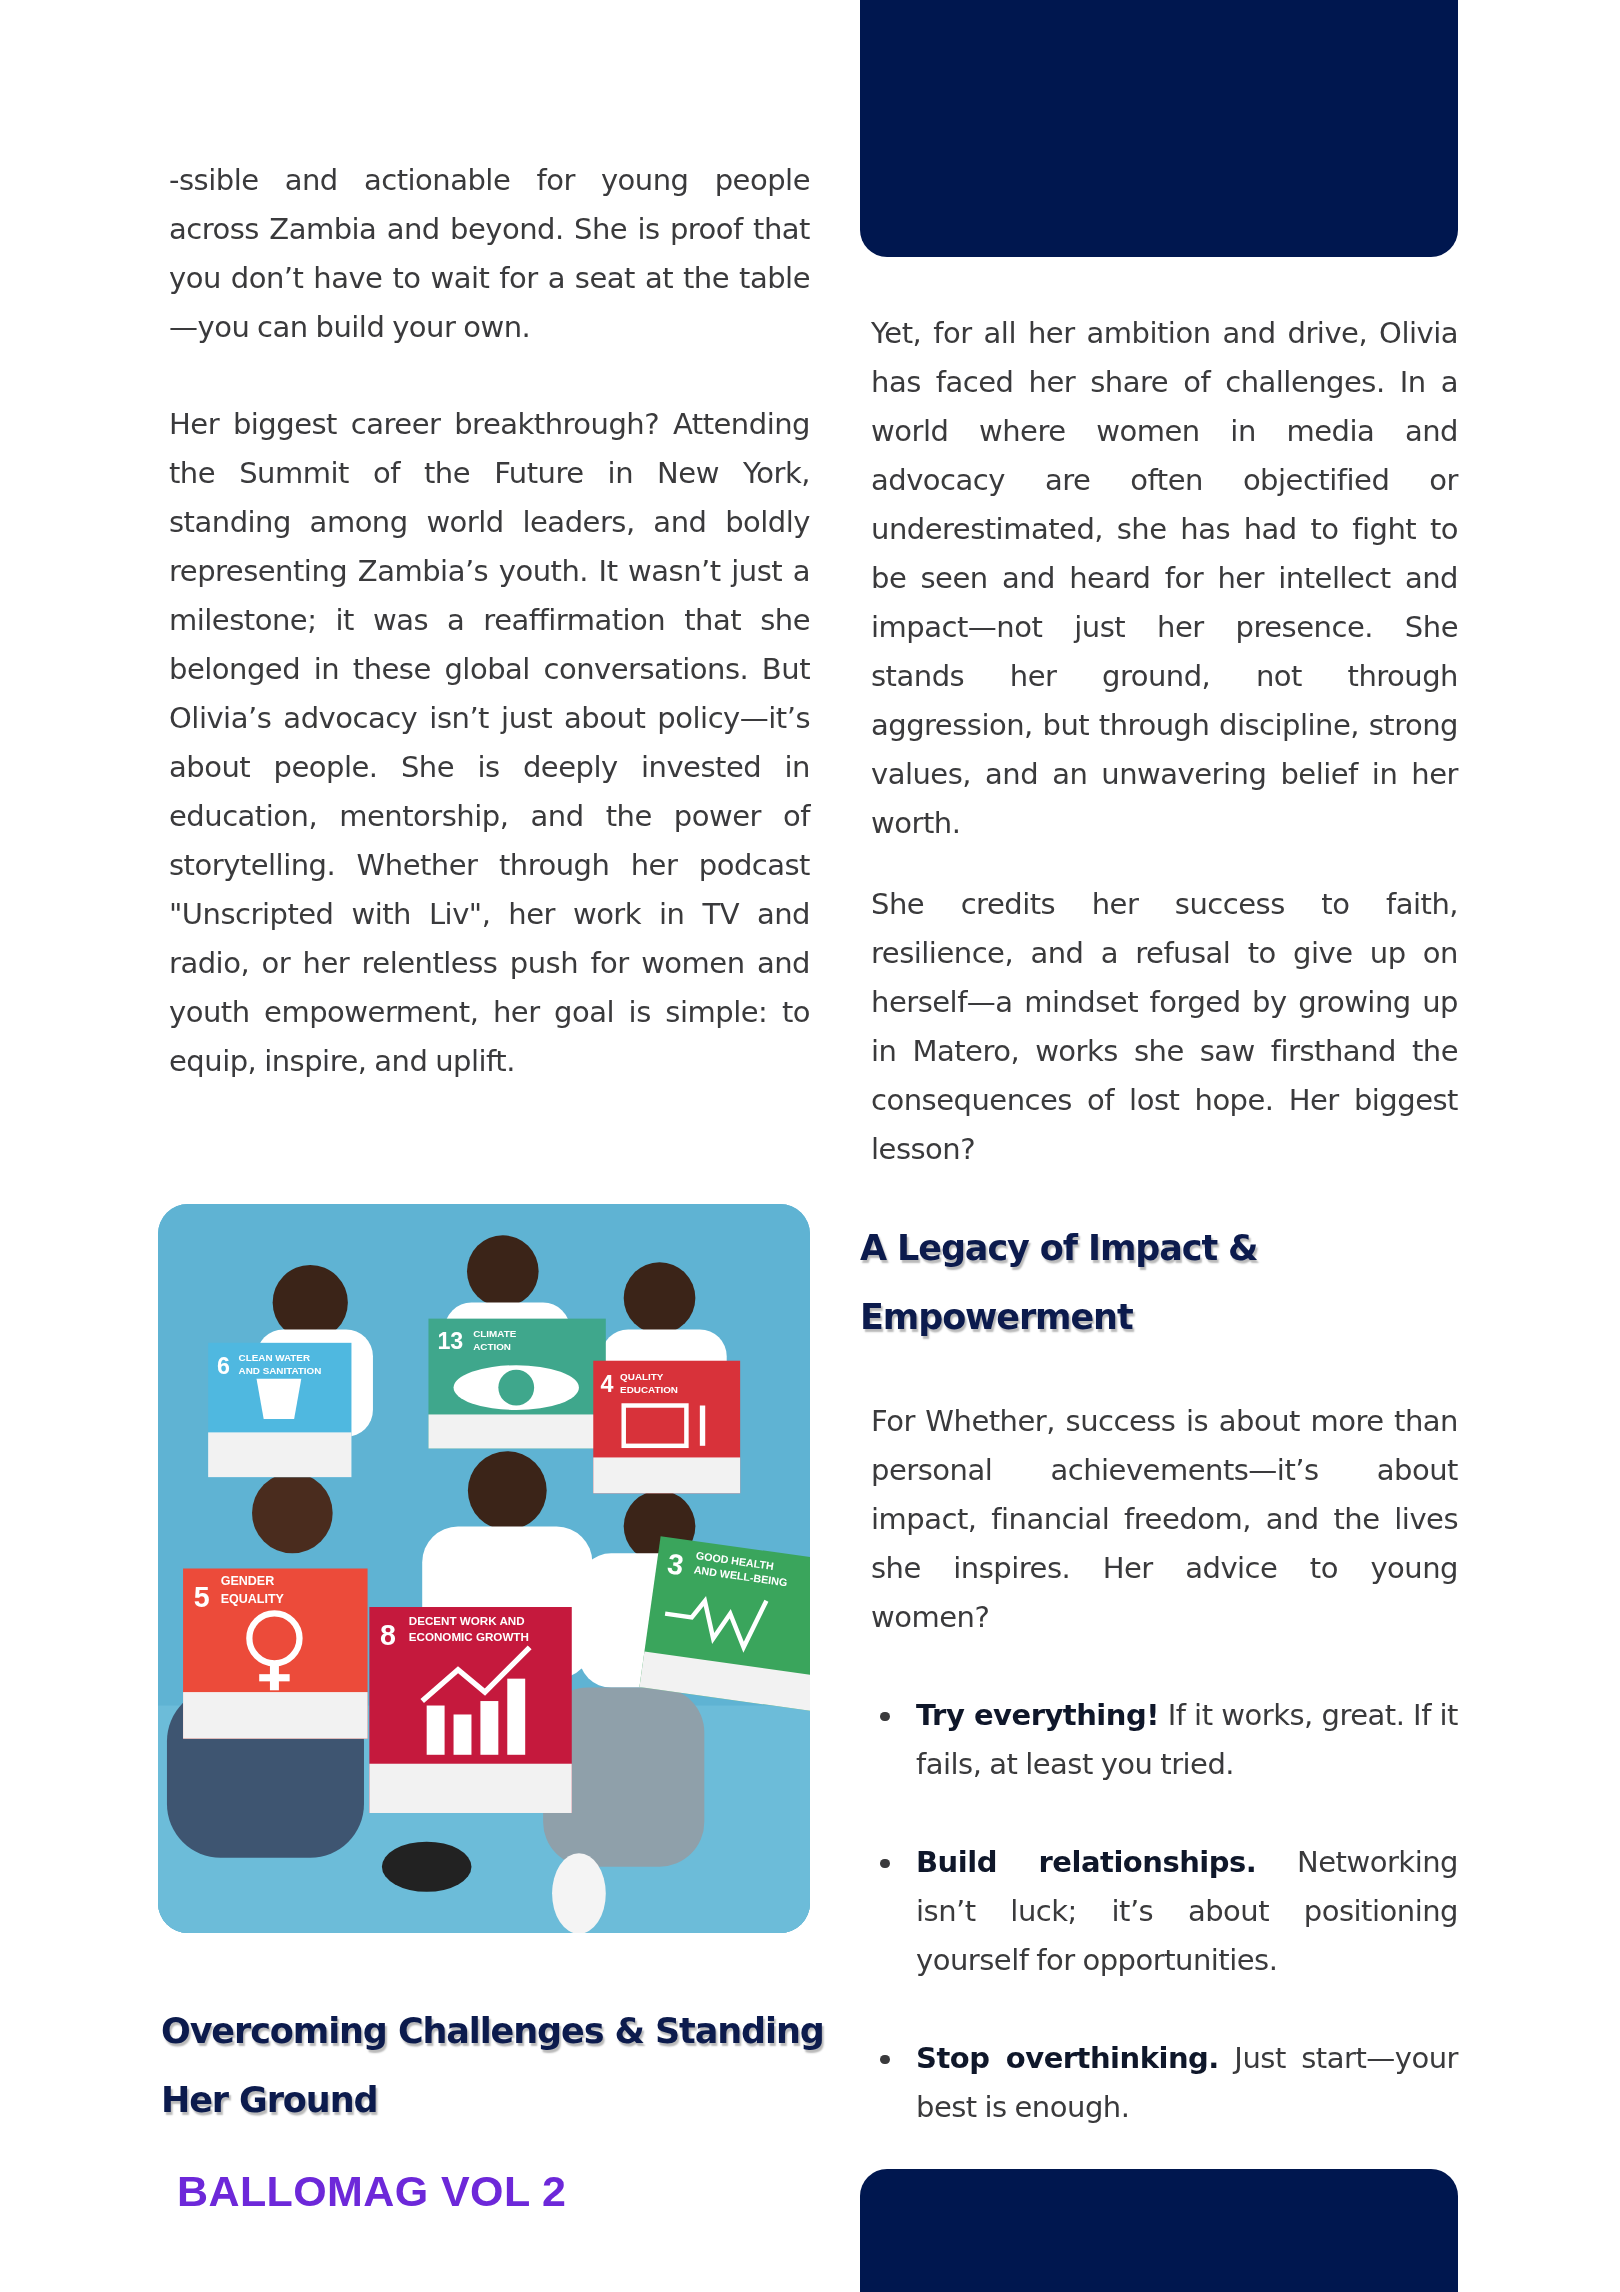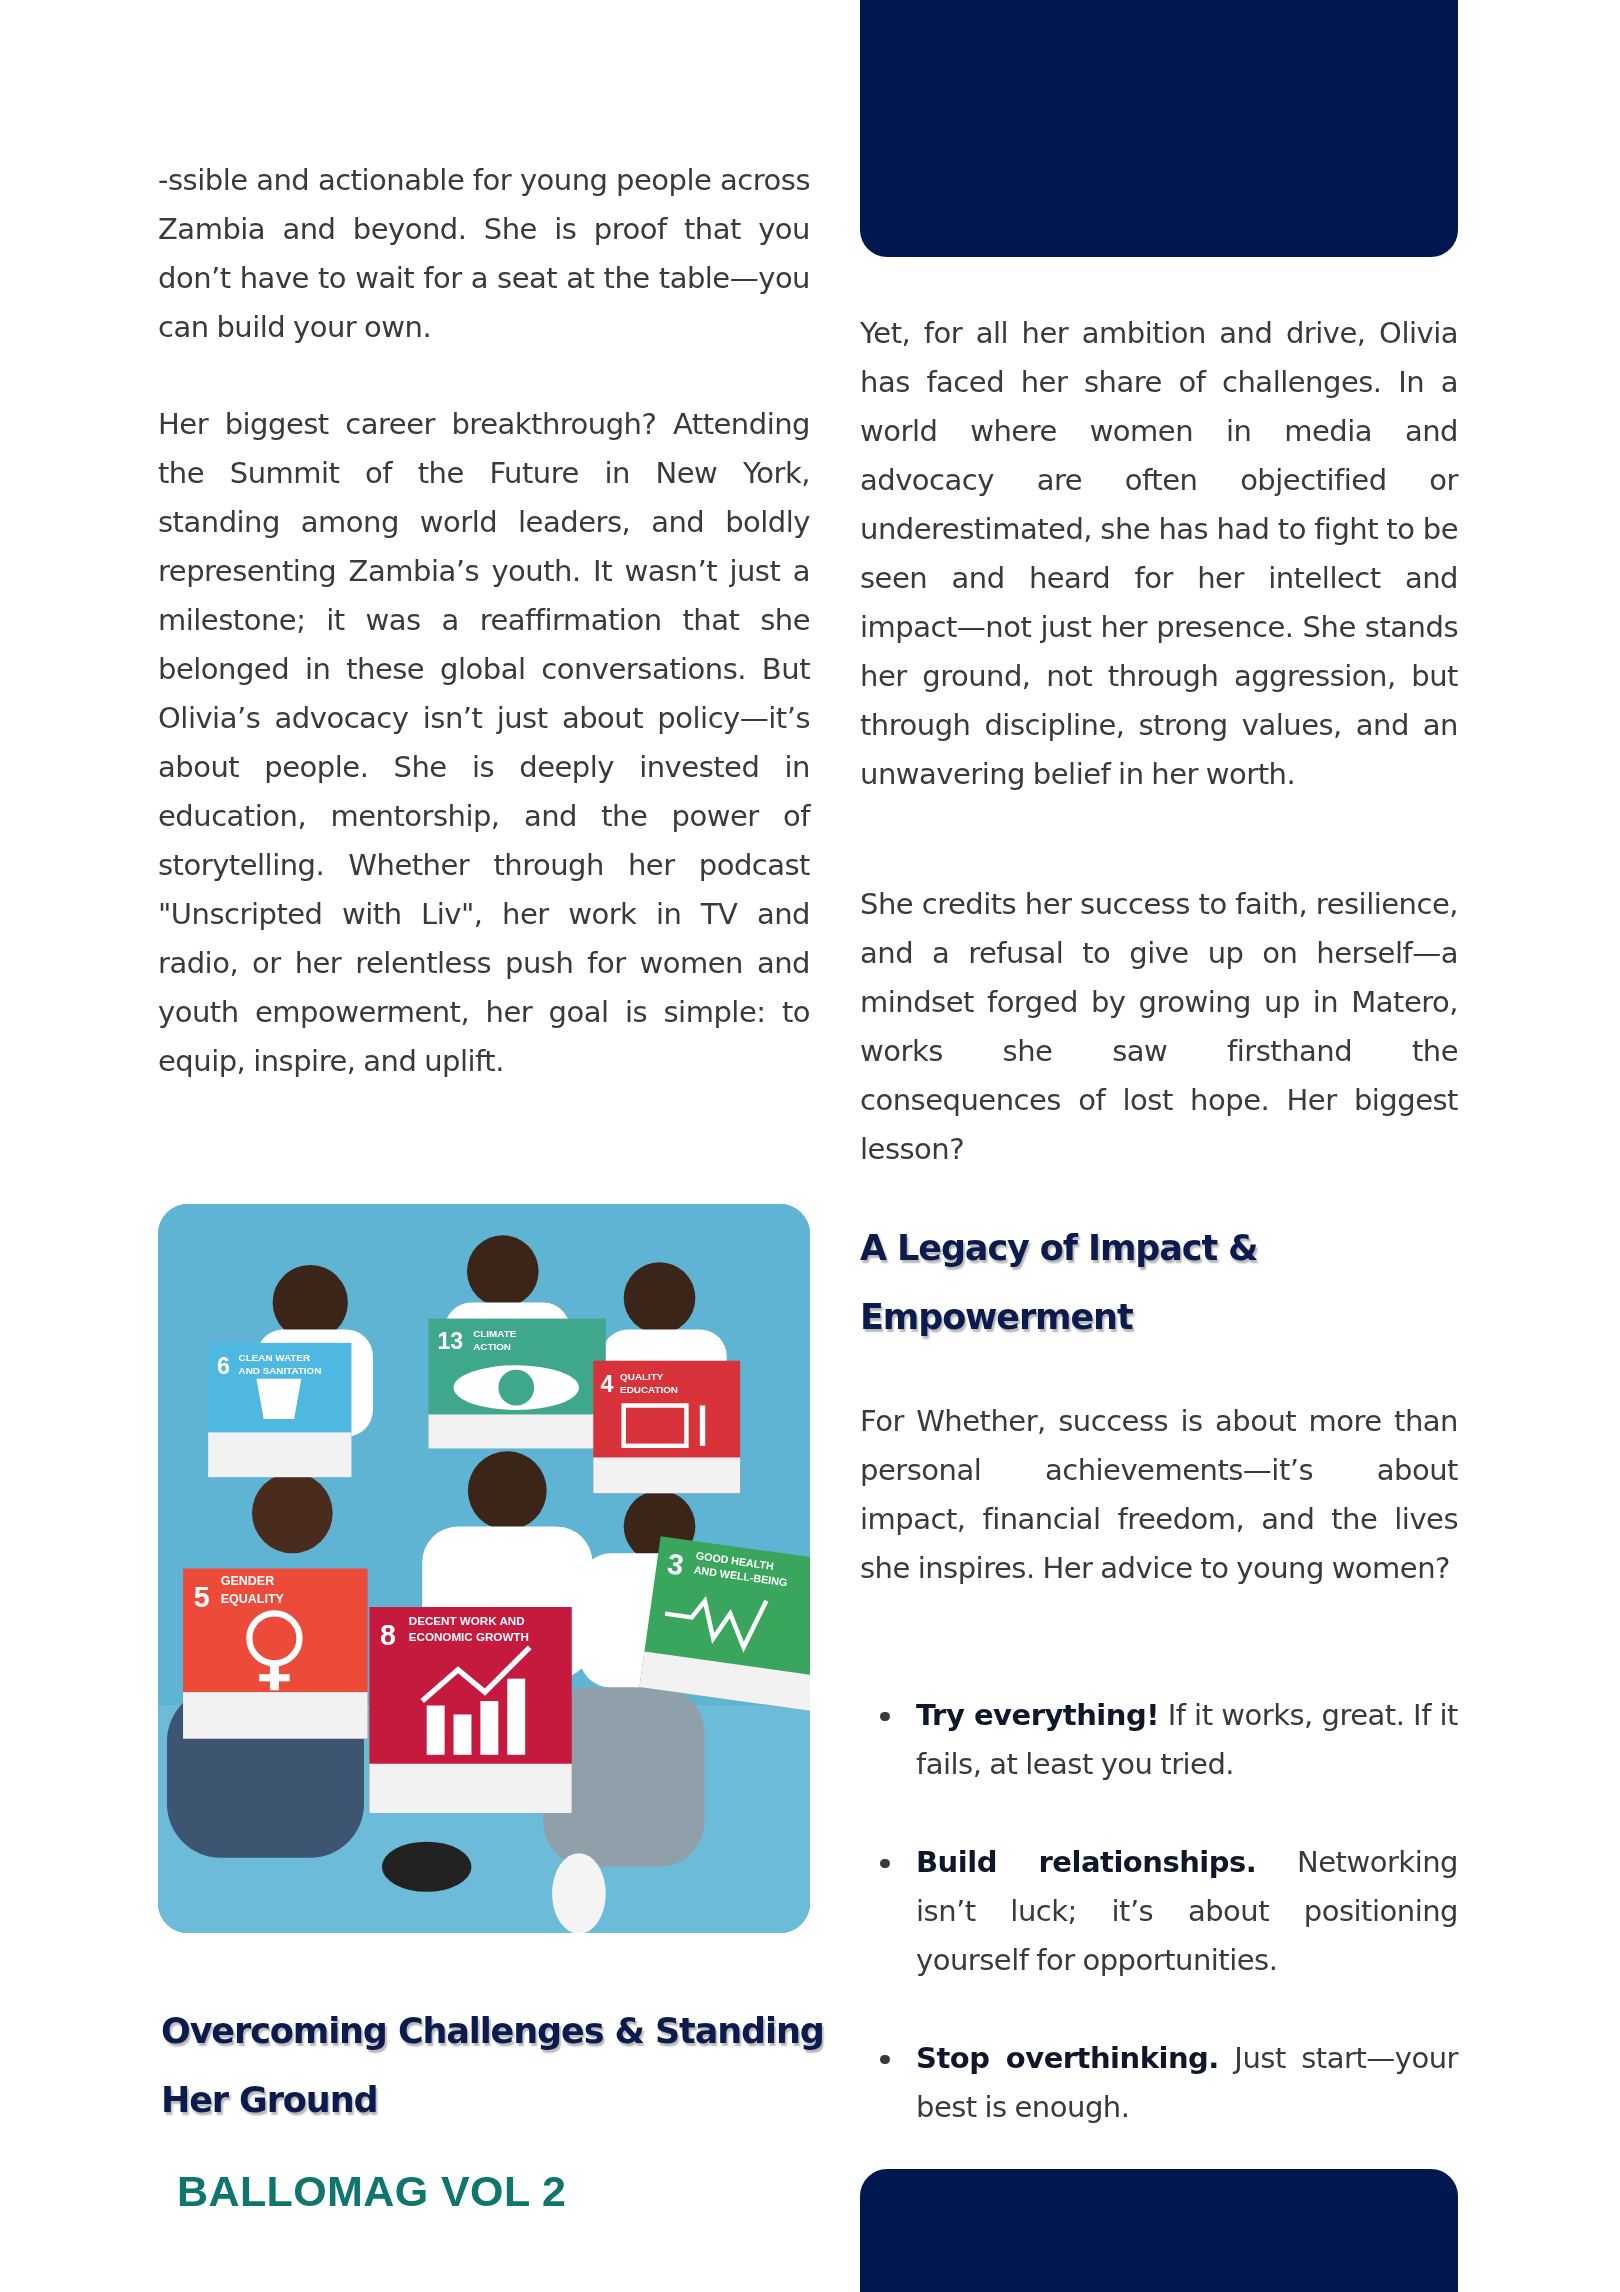--- a/index.html
+++ b/index.html
@@ -14,21 +14,21 @@
       position: absolute;
       font-family: "DejaVu Sans", sans-serif;
       font-size: 29px;
       line-height: 49px;
       color: #3a3a3c;
       text-align: justify;
       letter-spacing: -0.5px;
       word-spacing: -0.9px;
     }
     .body-text p { margin: 0; }
-    .body-text p.last { text-align-last: left; }
+    .body-text p.last { text-align-last: left; margin-left: 11px; }
 
     #left-p1 { left: 158px; top: 156px; width: 652px; }
     #left-p2 { left: 158px; top: 400px; width: 652px; }
 
     #right-p1 { left: 860px; top: 309px; width: 598px; }
     #right-p2 { left: 860px; top: 880px; width: 598px; }
     #right-p3 { left: 860px; top: 1397px; width: 598px; }
 
     .heading {
       position: absolute;
@@ -64,21 +64,21 @@
 
     #photo {
       position: absolute; left: 158px; top: 1204px; width: 652px; height: 729px;
       border-radius: 30px; overflow: hidden; background: #5fb3d3;
     }
     #photo svg { width: 100%; height: 100%; display: block; }
 
     #footer-label {
       position: absolute; left: 177px; top: 2167px;
       font-family: "Liberation Sans", sans-serif; font-size: 43px; font-weight: bold;
-      color: #0f766e; letter-spacing: 0.4px;
+      color: #6d28d9; letter-spacing: 0.4px;
     }
   </style>
 </head>
 <body>
 
 <div id="top-block" class="navy-block"></div>
 <div id="bottom-block" class="navy-block"></div>
 
 <div id="left-p1" class="body-text">
   <p class="last">-ssible and actionable for young people across Zambia and beyond. She is proof that you don’t have to wait for a seat at the table—you can build your own.</p>

